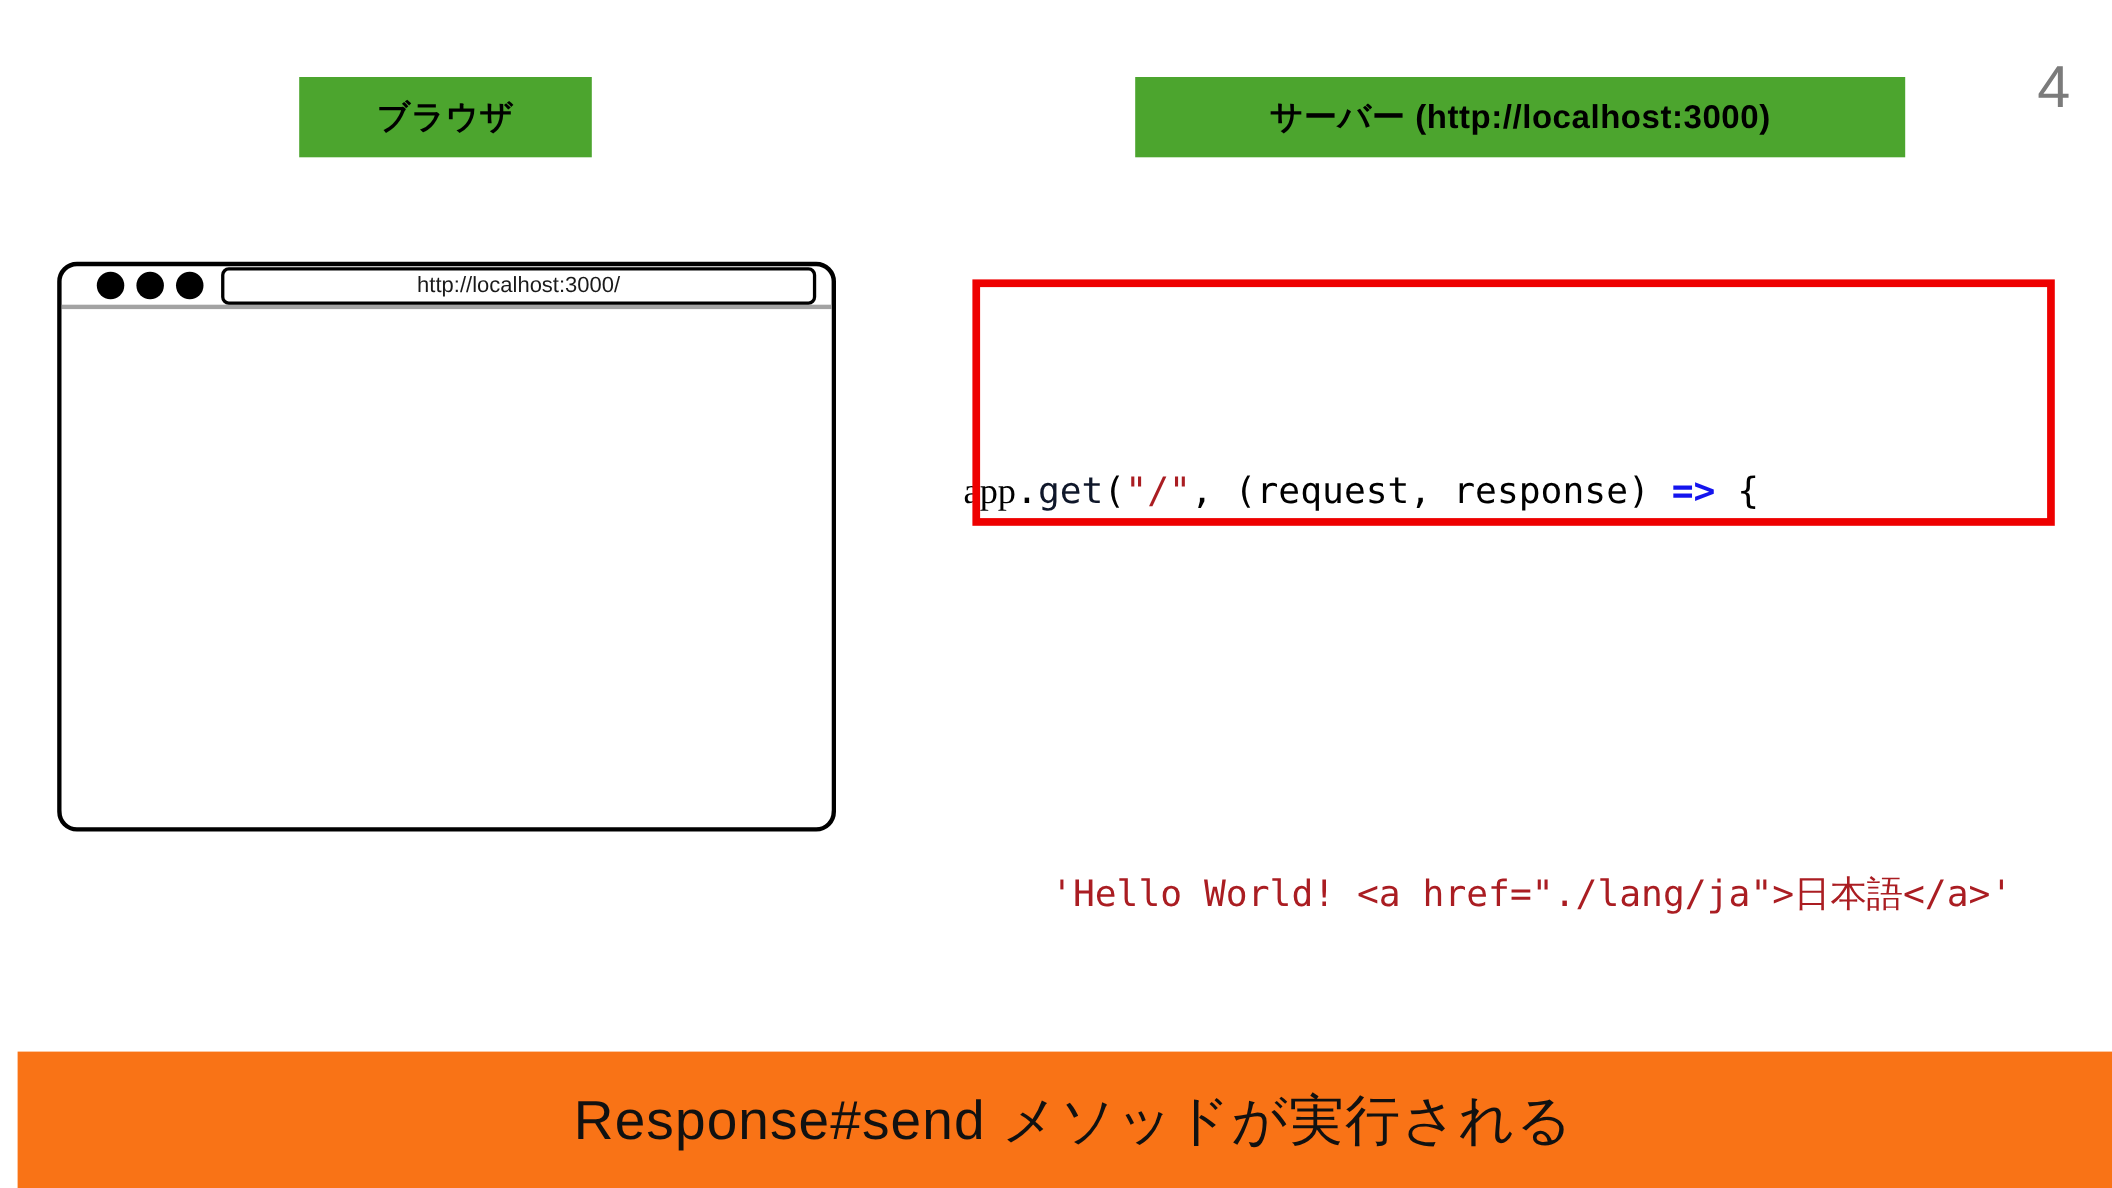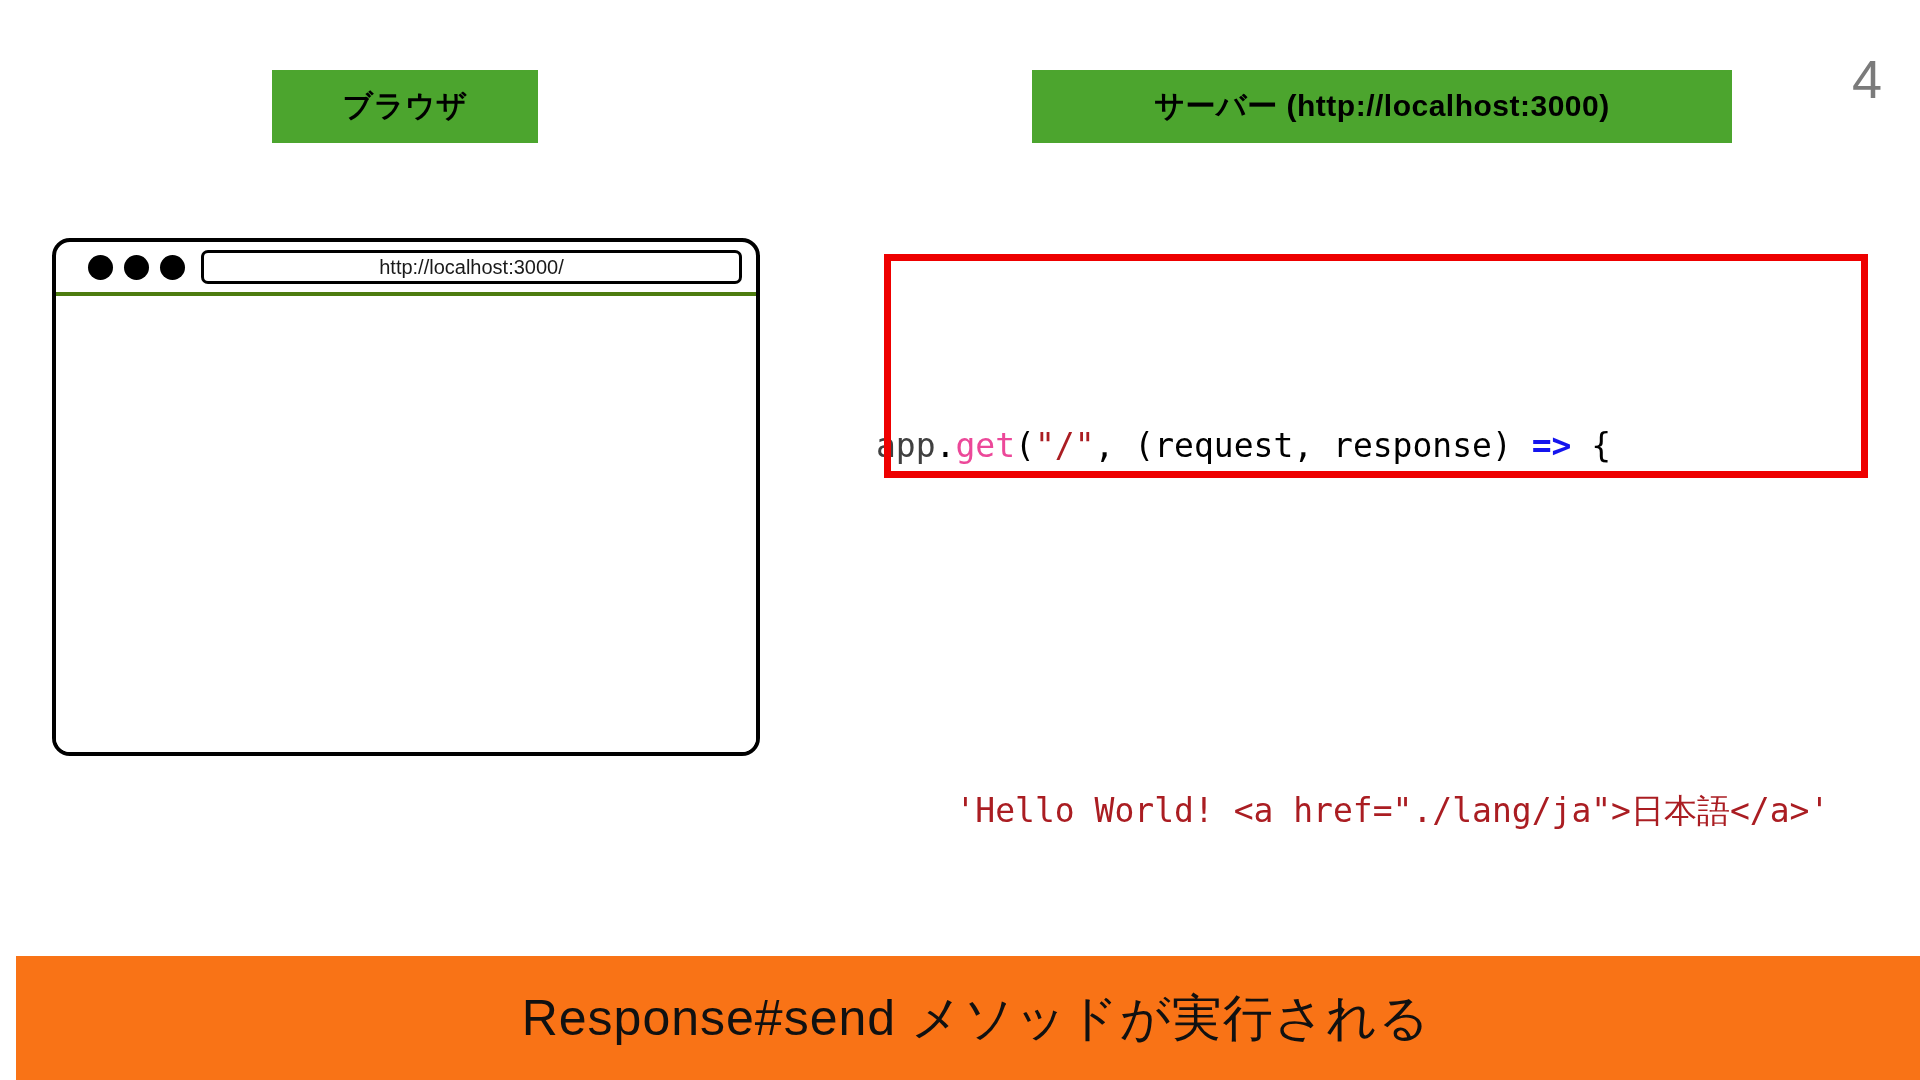--- a/index.html
+++ b/index.html
@@ -62,22 +62,22 @@
     width: 708px;
     height: 518px;
     border: 4px solid #000000;
     border-radius: 18px;
     background: #ffffff;
     box-sizing: border-box;
     overflow: hidden;
   }
   .browser-titlebar {
     position: relative;
-    height: 54px;
-    border-bottom: 4px solid #4d7c0f;
+    height: 39px;
+    border-bottom: 4px solid #a3a3a3;
     display: flex;
     align-items: center;
     padding-left: 32px;
     box-sizing: border-box;
   }
   .dots {
     display: flex;
     gap: 11px;
     align-items: center;
     flex: 0 0 auto;
@@ -119,22 +119,22 @@
     top: 190px;
     width: 1010px;
     font-family: "DejaVu Sans Mono", "Liberation Mono", monospace;
     font-size: 33px;
     line-height: 73px;
     color: #000000;
     white-space: pre;
   }
   .code-line { white-space: pre; }
 
-  .tok-obj   { color: #404040; }       
-  .tok-fn    { color: #ec4899; }       
+  .tok-obj   { color: #000000; font-family: Liberation Serif, serif; }       
+  .tok-fn    { color: #0f172a; }       
   .tok-str   { color: #aa1d22; }       
   .tok-var   { color: #000000; margin-top: 16px; }       
   .tok-arrow { color: #1414ee; font-weight: bold; }
   .tok-punct { color: #000000; }
 
   
   .highlight-box {
     position: absolute;
     left: 884px;
     top: 254px;

